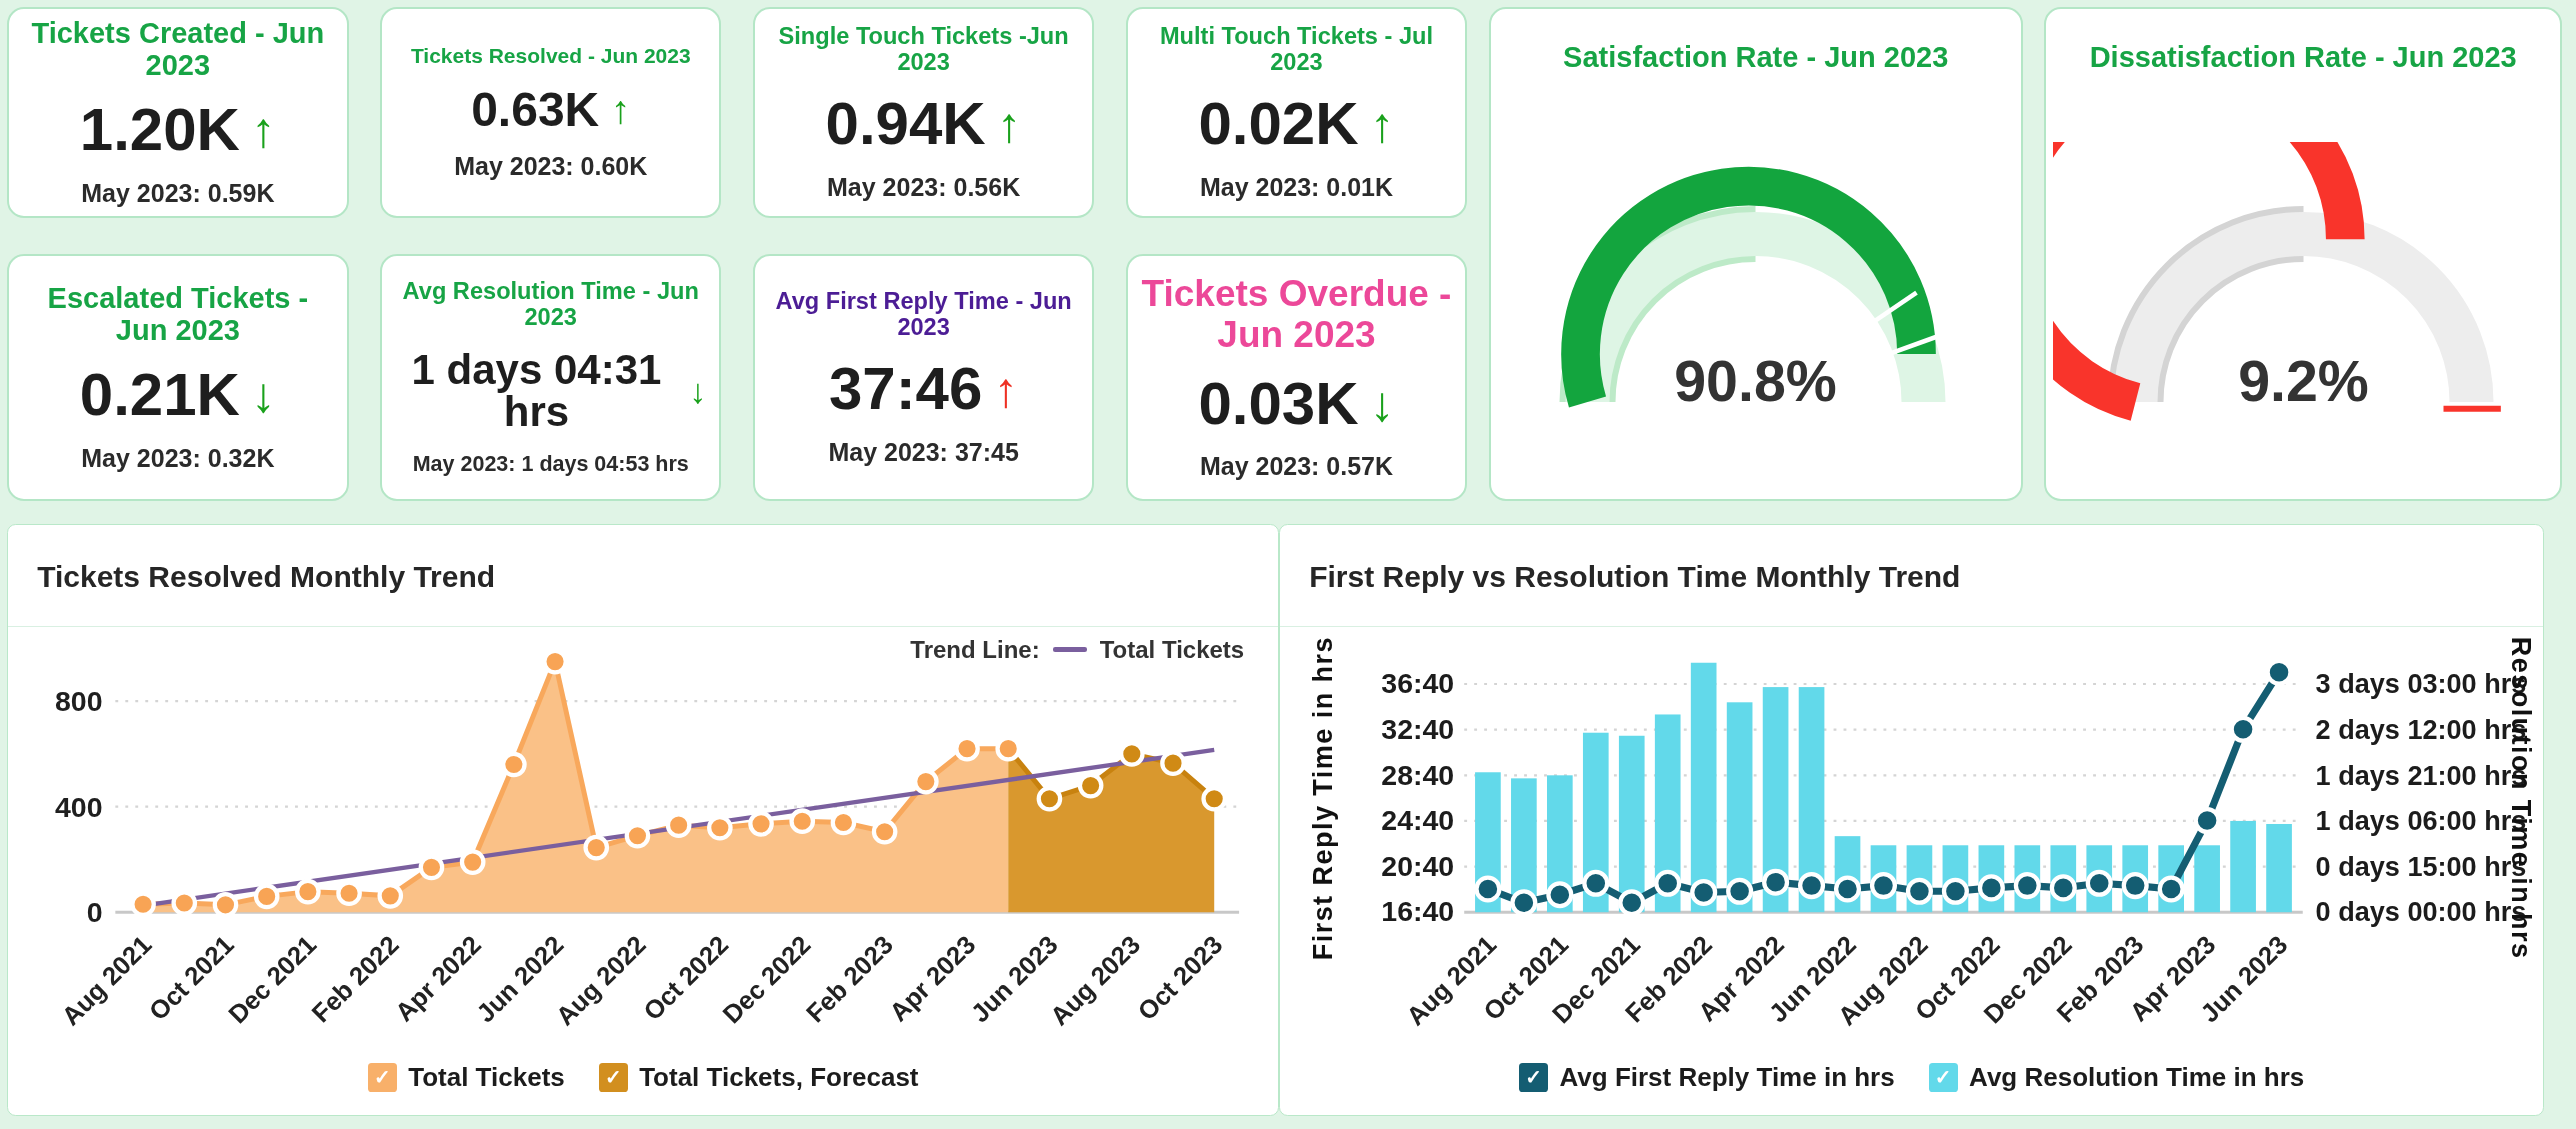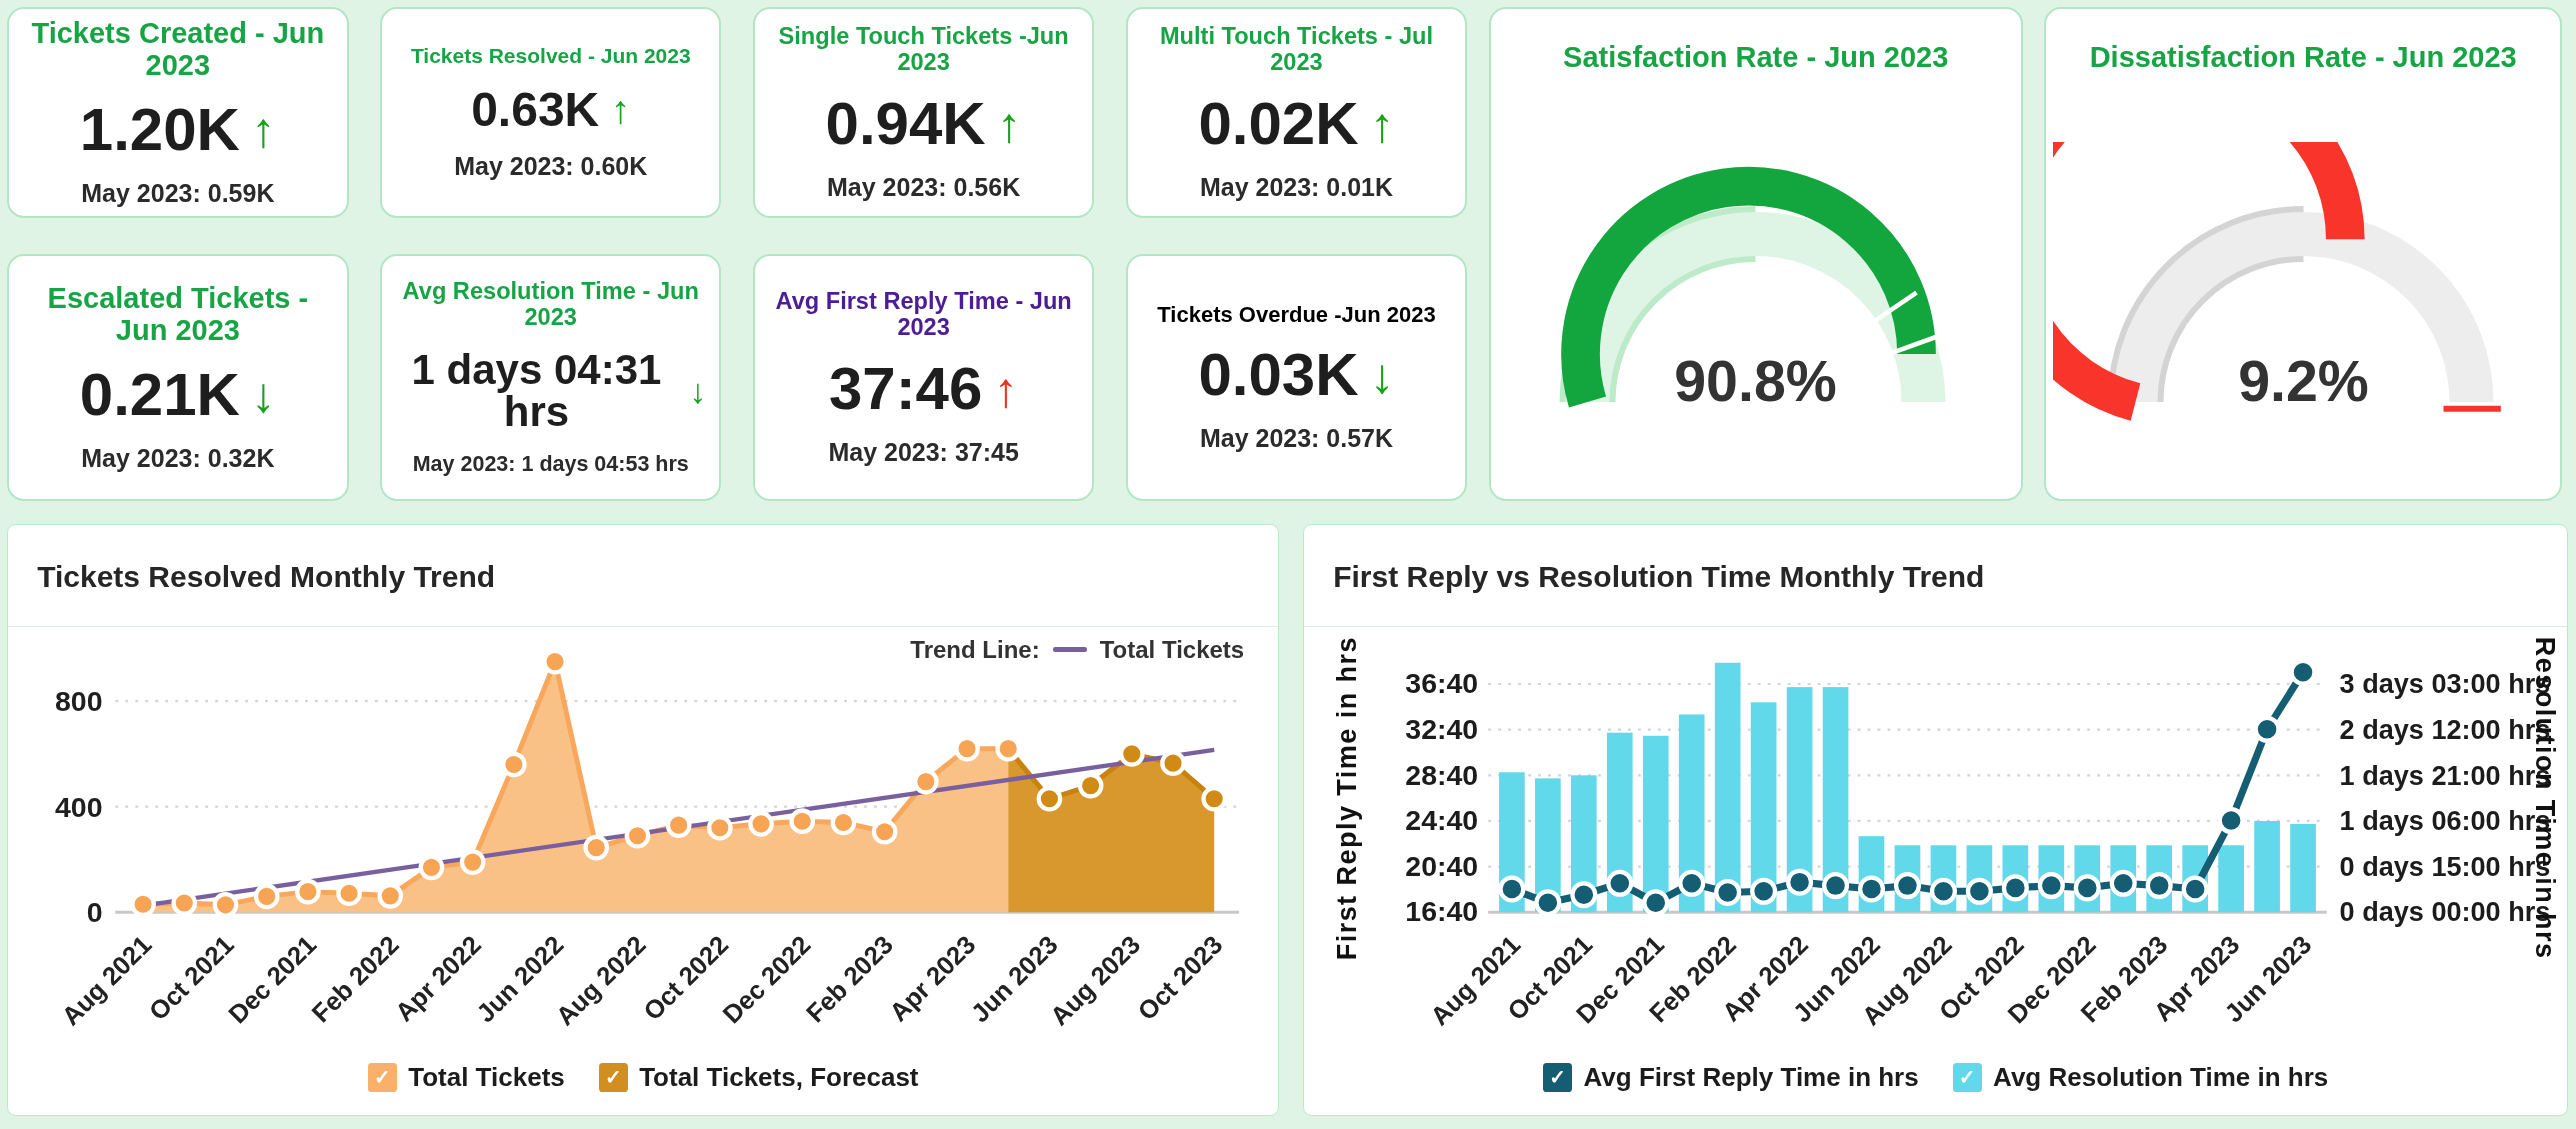--- a/index.html
+++ b/index.html
@@ -40,21 +40,21 @@
   .kpi-arrow{font-weight:700;font-size:0.82em;line-height:1;}
   .kpi-prev{font-weight:600;color:#2b2b2b;}
   .gauge-card{
     display:flex;flex-direction:column;align-items:center;
     padding-top:31.5px;height:494px;
   }
   .gauge-title{font-size:29px;font-weight:700;text-align:center;}
   .gauge-holder{margin-top:44px;}
   .gauge-holder svg{width:501px;height:280px;display:block;}
   .bottom{
-    display:grid;grid-template-columns:1272px 1265px;column-gap:24px;
+    display:grid;grid-template-columns:1272px 1265px;
   }
   .panel{
     background:#ffffff;
     border:1.4px solid #b9e8c9;
     border-radius:8.6px;
     height:592px;box-sizing:border-box;
     display:flex;flex-direction:column;
   }
   .panel-title{
     padding:37px 29px 34px 29px;
@@ -138,21 +138,21 @@
         </div>
         <div class="card kpi-card">
           <div class="kpi-title" style="color: #4c1d95; font-size: 23.6px;">Avg First Reply Time - Jun 2023</div>
           <div class="kpi-value" style="font-size: 60px;">
             <span>37:46</span>
             <span class="kpi-arrow" style="color: rgb(238, 49, 36);">↑</span>
           </div>
           <div class="kpi-prev" style="font-size: 25px;">May 2023: 37:45</div>
         </div>
         <div class="card kpi-card">
-          <div class="kpi-title" style="color: #000000; font-size: 22px;">Tickets Overdue -Jun 2023</div>
+          <div class="kpi-title" style="color: #ec4899; font-size: 37px;">Tickets Overdue -Jun 2023</div>
           <div class="kpi-value" style="font-size: 60px;">
             <span>0.03K</span>
             <span class="kpi-arrow" style="color: rgb(26, 161, 28);">↓</span>
           </div>
           <div class="kpi-prev" style="font-size: 25px;">May 2023: 0.57K</div>
         </div>
       </div>
 
     <div class="card gauge-card">
       <div class="gauge-title" style="color: rgb(23, 164, 69);">Satisfaction Rate - Jun 2023</div>

